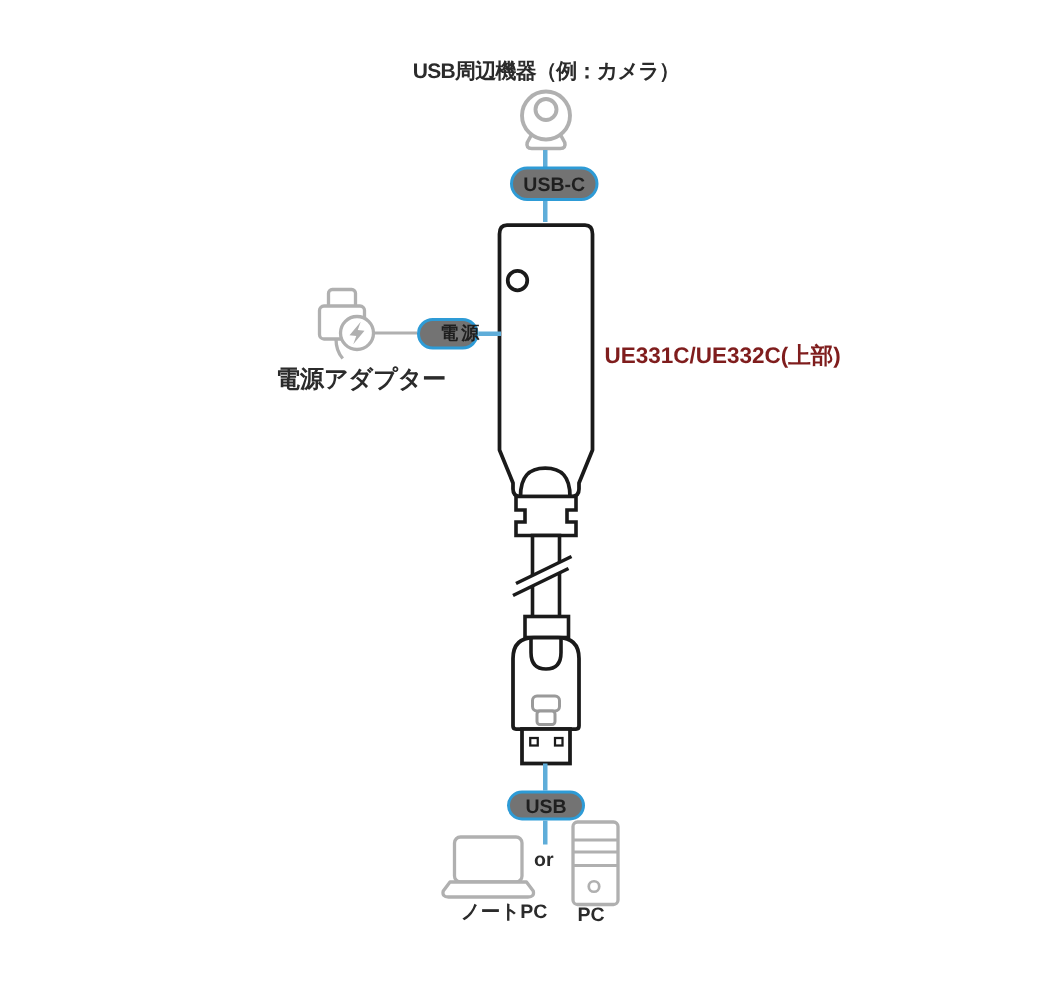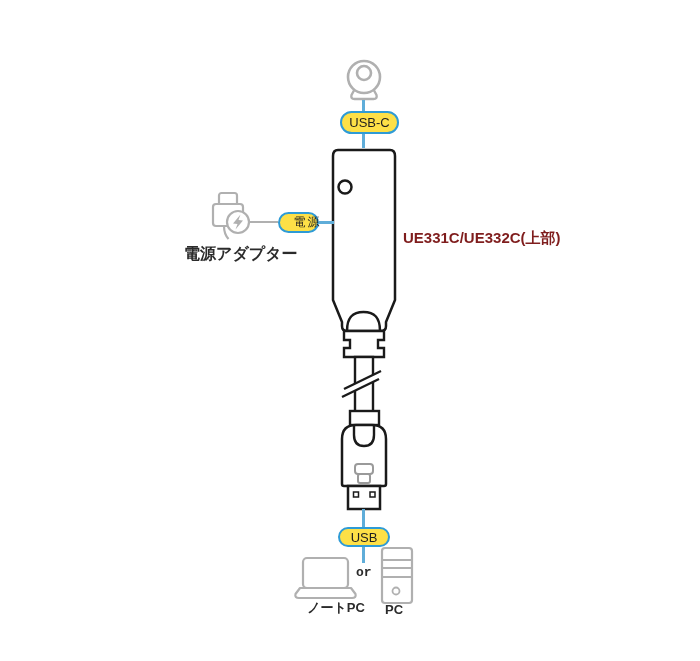--- a/index.html
+++ b/index.html
@@ -6,33 +6,34 @@
   body{
     width:700px;height:661px;background:#ffffff;overflow:hidden;
     font-family:"Liberation Sans","DejaVu Sans",sans-serif;
   }
   #stage{position:relative;width:700px;height:661px;background:#fff;}
   .label{
     position:absolute;font-weight:bold;color:#2b2b2b;
     white-space:nowrap;line-height:1.1;
   }
   .pill{
-    position:absolute;background:#fde047;border:2px solid #2e9bd6;border-radius:14px;
+    position:absolute;background:#737373;border:2px solid #2e9bd6;border-radius:14px;
     display:flex;align-items:center;justify-content:center;
-    font-weight:normal;color:#1f1f1f;box-sizing:border-box;white-space:nowrap;
+    font-weight:bold;color:#1f1f1f;box-sizing:border-box;white-space:nowrap;
   }
   .vline{position:absolute;width:3px;background:#5fadd9;}
   .hline{position:absolute;height:2px;}
   svg{position:absolute;display:block;}
 </style>
 </head>
 <body>
 
 <div id="stage">
 
+  <div class="label" style="left:364px;top:40px;transform:translateX(-50%);font-size:14px;letter-spacing:-0.5px;">USB周辺機器（例：カメラ）</div>
 
   <svg style="left:340px;top:52px;" width="48" height="50" viewBox="0 0 48 50">
     <path d="M 17,33 L 11.5,43 Q 10.5,47 14.5,47 L 33.5,47 Q 37.5,47 36.5,43 L 31,33 Z" fill="#fff" stroke="#b0b0b0" stroke-width="2.4" stroke-linejoin="round"></path>
     <circle cx="24" cy="25" r="16" fill="#fff" stroke="#b0b0b0" stroke-width="2.6"></circle>
     <circle cx="24" cy="21" r="7" fill="#fff" stroke="#b0b0b0" stroke-width="2.6"></circle>
   </svg>
 
   <div class="vline" style="left:362px;top:100px;height:12px;"></div>
 
   <div class="pill" style="left:340px;top:111px;width:59px;height:23px;font-size:13px;">
@@ -98,21 +99,21 @@
     <span>USB</span>
   </div>
 
   <div class="vline" style="left:362px;top:547px;height:16px;"></div>
 
   <svg style="left:293px;top:554px;" width="66" height="46" viewBox="0 0 66 46">
     <rect x="10" y="4" width="45" height="30" rx="4" fill="#fff" stroke="#b0b0b0" stroke-width="2.2"></rect>
     <path d="M 7,34 L 58,34 L 62.5,40 Q 63.5,44 59,44 L 6,44 Q 1.5,44 2.5,40 Z" fill="#fff" stroke="#b0b0b0" stroke-width="2.2" stroke-linejoin="round"></path>
   </svg>
 
-  <div class="label" style="left:356px;top:566px;font-size:13px;font-family:Liberation Mono, monospace;">or</div>
+  <div class="label" style="left:356px;top:566px;font-size:13px;">or</div>
 
   <svg style="left:380px;top:546px;" width="34" height="60" viewBox="0 0 34 60">
     <rect x="2" y="2" width="30" height="55" rx="3" fill="#fff" stroke="#b0b0b0" stroke-width="2.2"></rect>
     <line x1="2" y1="14" x2="32" y2="14" stroke="#b0b0b0" stroke-width="2"></line>
     <line x1="2" y1="22" x2="32" y2="22" stroke="#b0b0b0" stroke-width="2"></line>
     <line x1="2" y1="31" x2="32" y2="31" stroke="#b0b0b0" stroke-width="2"></line>
     <circle cx="16" cy="45" r="3.5" fill="#fff" stroke="#b0b0b0" stroke-width="1.8"></circle>
   </svg>
 
   <div class="label" style="left:336px;top:601px;transform:translateX(-50%);font-size:13px;">ノートPC</div>

